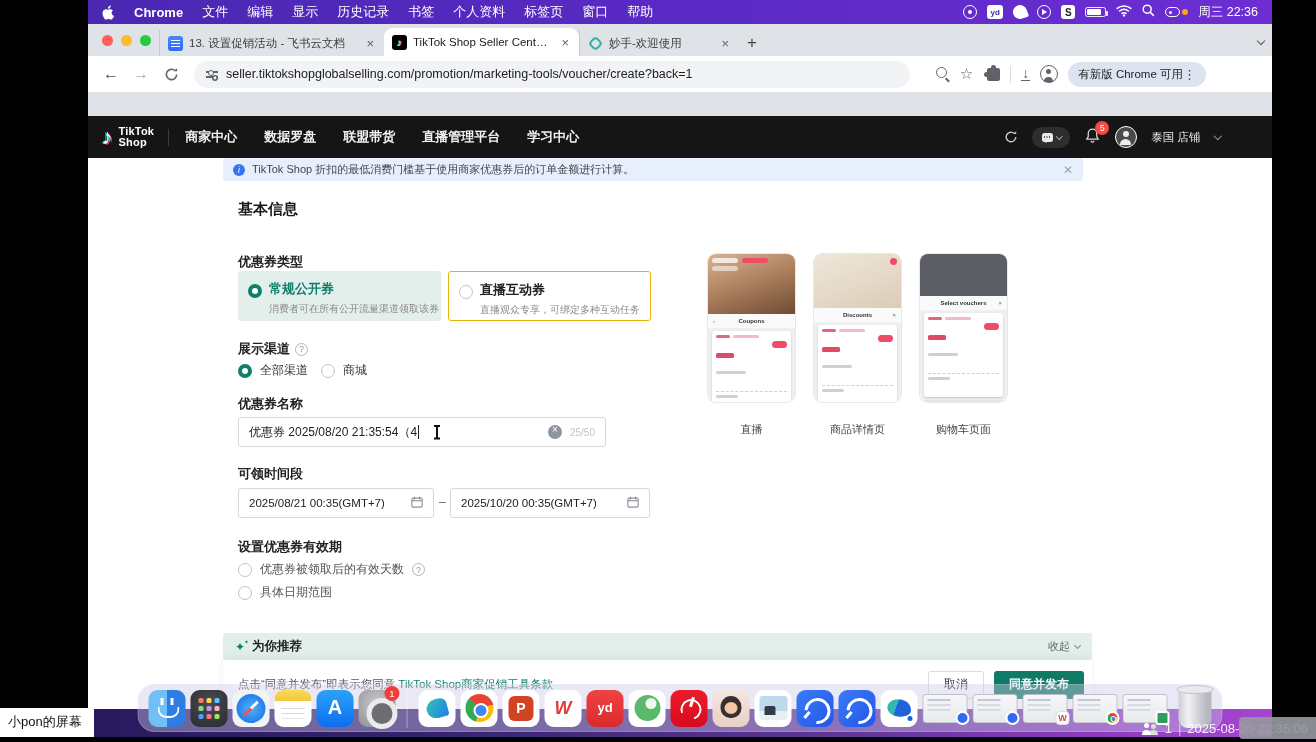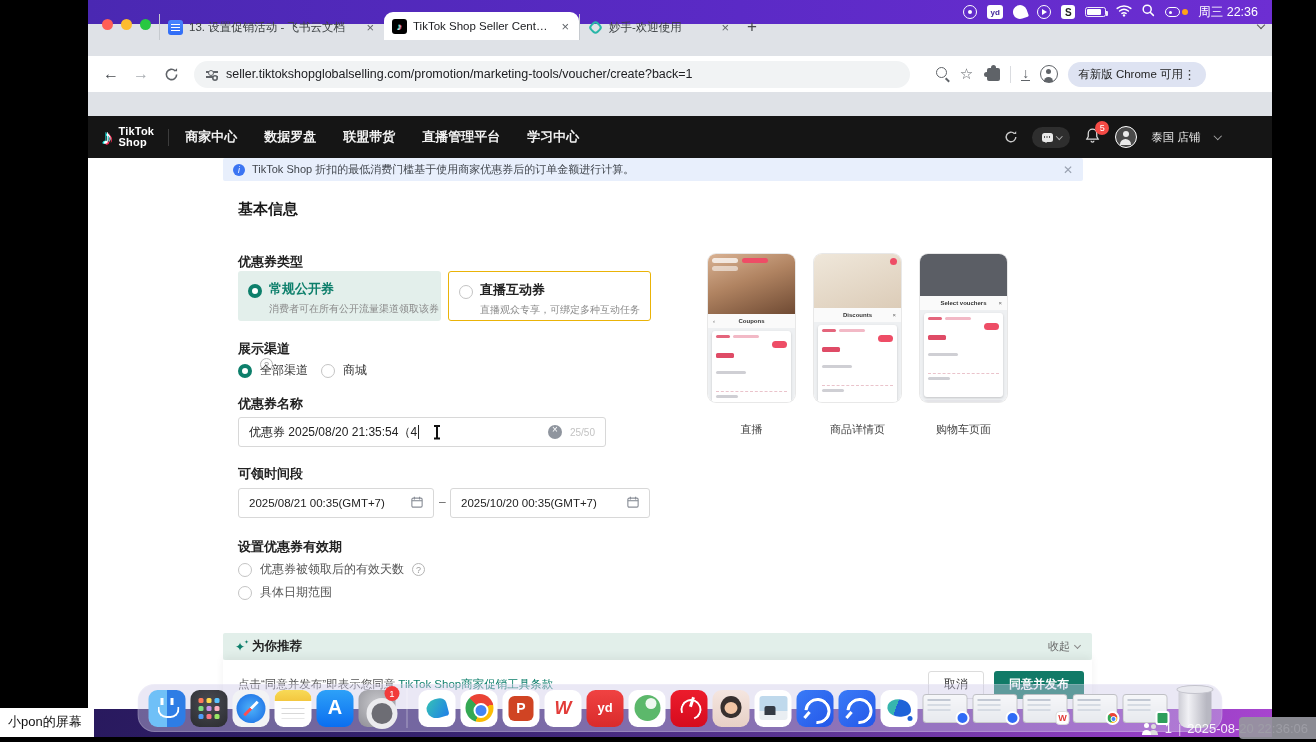--- a/index.html
+++ b/index.html
@@ -33,21 +33,21 @@
   .bat { width:21px; height:10px; border:1px solid rgba(255,255,255,.9); border-radius:2.5px; position:relative; }
   .bat::before { content:""; position:absolute; left:1px; top:1px; bottom:1px; width:70%; background:#fff; border-radius:1px; }
   .bat::after { content:""; position:absolute; right:-3px; top:2.5px; width:2px; height:5px; background:rgba(255,255,255,.9); border-radius:0 1px 1px 0; }
   .mi-cc { width:15px; height:10px; border:1.2px solid #fff; border-radius:5px; }
   .mi-cc::before { content:""; position:absolute; left:2.5px; width:3px; height:3px; background:#fff; border-radius:50%; }
   .orange-dot { width:6px; height:6px; border-radius:50%; background:#ffa216; margin-left:-8px; }
   .mb-clock { font-size:12.5px; white-space:nowrap; }
 
   
   .window { position:absolute; left:0; top:24px; width:1184px; height:661px; background:#dfe2e7; }
-  .tabstrip { height:32px; display:flex; align-items:flex-end; padding:16px 8px; position:relative; }
+  .tabstrip { height:32px; display:flex; align-items:flex-end; padding:0 8px; position:relative; }
   .lights { display:flex; gap:8px; align-items:center; height:32px; padding:0 8px 0 6px; }
   .light { width:11px; height:11px; border-radius:50%; }
   .l-red{background:#ff5f57;} .l-yel{background:#febc2e;} .l-grn{background:#28c840;}
   .tab { height:26px; display:flex; align-items:center; gap:6px; padding:0 8px; font-size:11.5px; color:#3c4043;
     max-width:225px; min-width:0; position:relative; }
   .tab .ttl { white-space:nowrap; overflow:hidden; text-overflow:ellipsis; flex:1; }
   .tab .x { color:#5f6368; font-size:13px; padding:0 2px; }
   .tab.inactive { border-left:1px solid #c6cacf; }
   .tab.active { background:#fff; border-radius:9px 9px 0 0; height:28px; color:#202124; border-left:none; z-index:2; }
   .fav { width:15px; height:15px; border-radius:3px; position:relative; flex:none; display:flex; align-items:center; justify-content:center; }
@@ -270,20 +270,37 @@
   .ts-wrap { position:relative; }
   .ts-cover { position:absolute; left:52px; top:-4px; width:92px; height:22px; background:rgba(150,150,158,.92); border-radius:4px; }
 </style>
 </head>
 <body>
 
 <div class="stage">
   <div class="desktop">
 
     <div class="menubar">
+      <div class="mb-left">
+        <span class="apple-glyph">
+            <svg width="13" height="15" viewBox="0 0 13 15">
+              <path d="M9.6 7.9c0-1.6 1.3-2.4 1.4-2.4-.8-1.1-2-1.3-2.4-1.3-1-.1-2 .6-2.5.6-.5 0-1.3-.6-2.2-.6C2.8 4.2 1.7 4.9 1.1 6c-1.2 2.1-.3 5.2.9 6.9.6.8 1.3 1.8 2.2 1.7.9 0 1.2-.6 2.3-.6s1.4.6 2.3.6c1 0 1.6-.9 2.2-1.7.7-1 1-1.9 1-2-.1 0-2.4-.9-2.4-3zM8 2.7c.5-.6.8-1.4.7-2.2-.7 0-1.5.5-2 1.1-.4.5-.8 1.3-.7 2.1.8.1 1.6-.4 2-1z" fill="#fff"></path>
+            </svg>
+          </span>
+        <span class="mb-item bold">Chrome</span>
+        <span class="mb-item">文件</span>
+        <span class="mb-item">编辑</span>
+        <span class="mb-item">显示</span>
+        <span class="mb-item">历史记录</span>
+        <span class="mb-item">书签</span>
+        <span class="mb-item">个人资料</span>
+        <span class="mb-item">标签页</span>
+        <span class="mb-item">窗口</span>
+        <span class="mb-item">帮助</span>
+      </div>
       <div class="mb-right">
         <span class="mi mi-swirl"></span>
         <span class="mi mi-yd"></span>
         <span class="mi mi-swallow"></span>
         <span class="mi mi-play"></span>
         <span class="mi mi-s"></span>
         <span class="bat"></span>
         <span><svg width="16" height="13" viewBox="0 0 16 13">
               <path d="M1.2 4.4a10.5 10.5 0 0 1 13.6 0" stroke="#fff" fill="none" stroke-width="1.5" stroke-linecap="round"></path>
               <path d="M3.6 7a7 7 0 0 1 8.8 0" stroke="#fff" fill="none" stroke-width="1.5" stroke-linecap="round"></path>
@@ -409,21 +426,21 @@
           <span class="radio sel"></span>
           <div class="tc-title">常规公开券</div>
           <div class="tc-desc">消费者可在所有公开流量渠道领取该券</div>
         </div>
         <div class="type-card tc2">
           <span class="radio un"></span>
           <div class="tc-title">直播互动券</div>
           <div class="tc-desc">直播观众专享，可绑定多种互动任务</div>
         </div>
 
-        <div class="flabel" style="left:150px; top:224px;flex-direction:column;">
+        <div class="flabel" style="left:150px; top:224px;">
           <span>展示渠道</span>
           <span class="q"></span>
         </div>
         <div class="opt-row" style="left:150px; top:246px;">
           <span class="radio sel"></span>
           <span>全部渠道</span>
         </div>
         <div class="opt-row" style="left:233px; top:246px;">
           <span class="radio un"></span>
           <span>商城</span>

